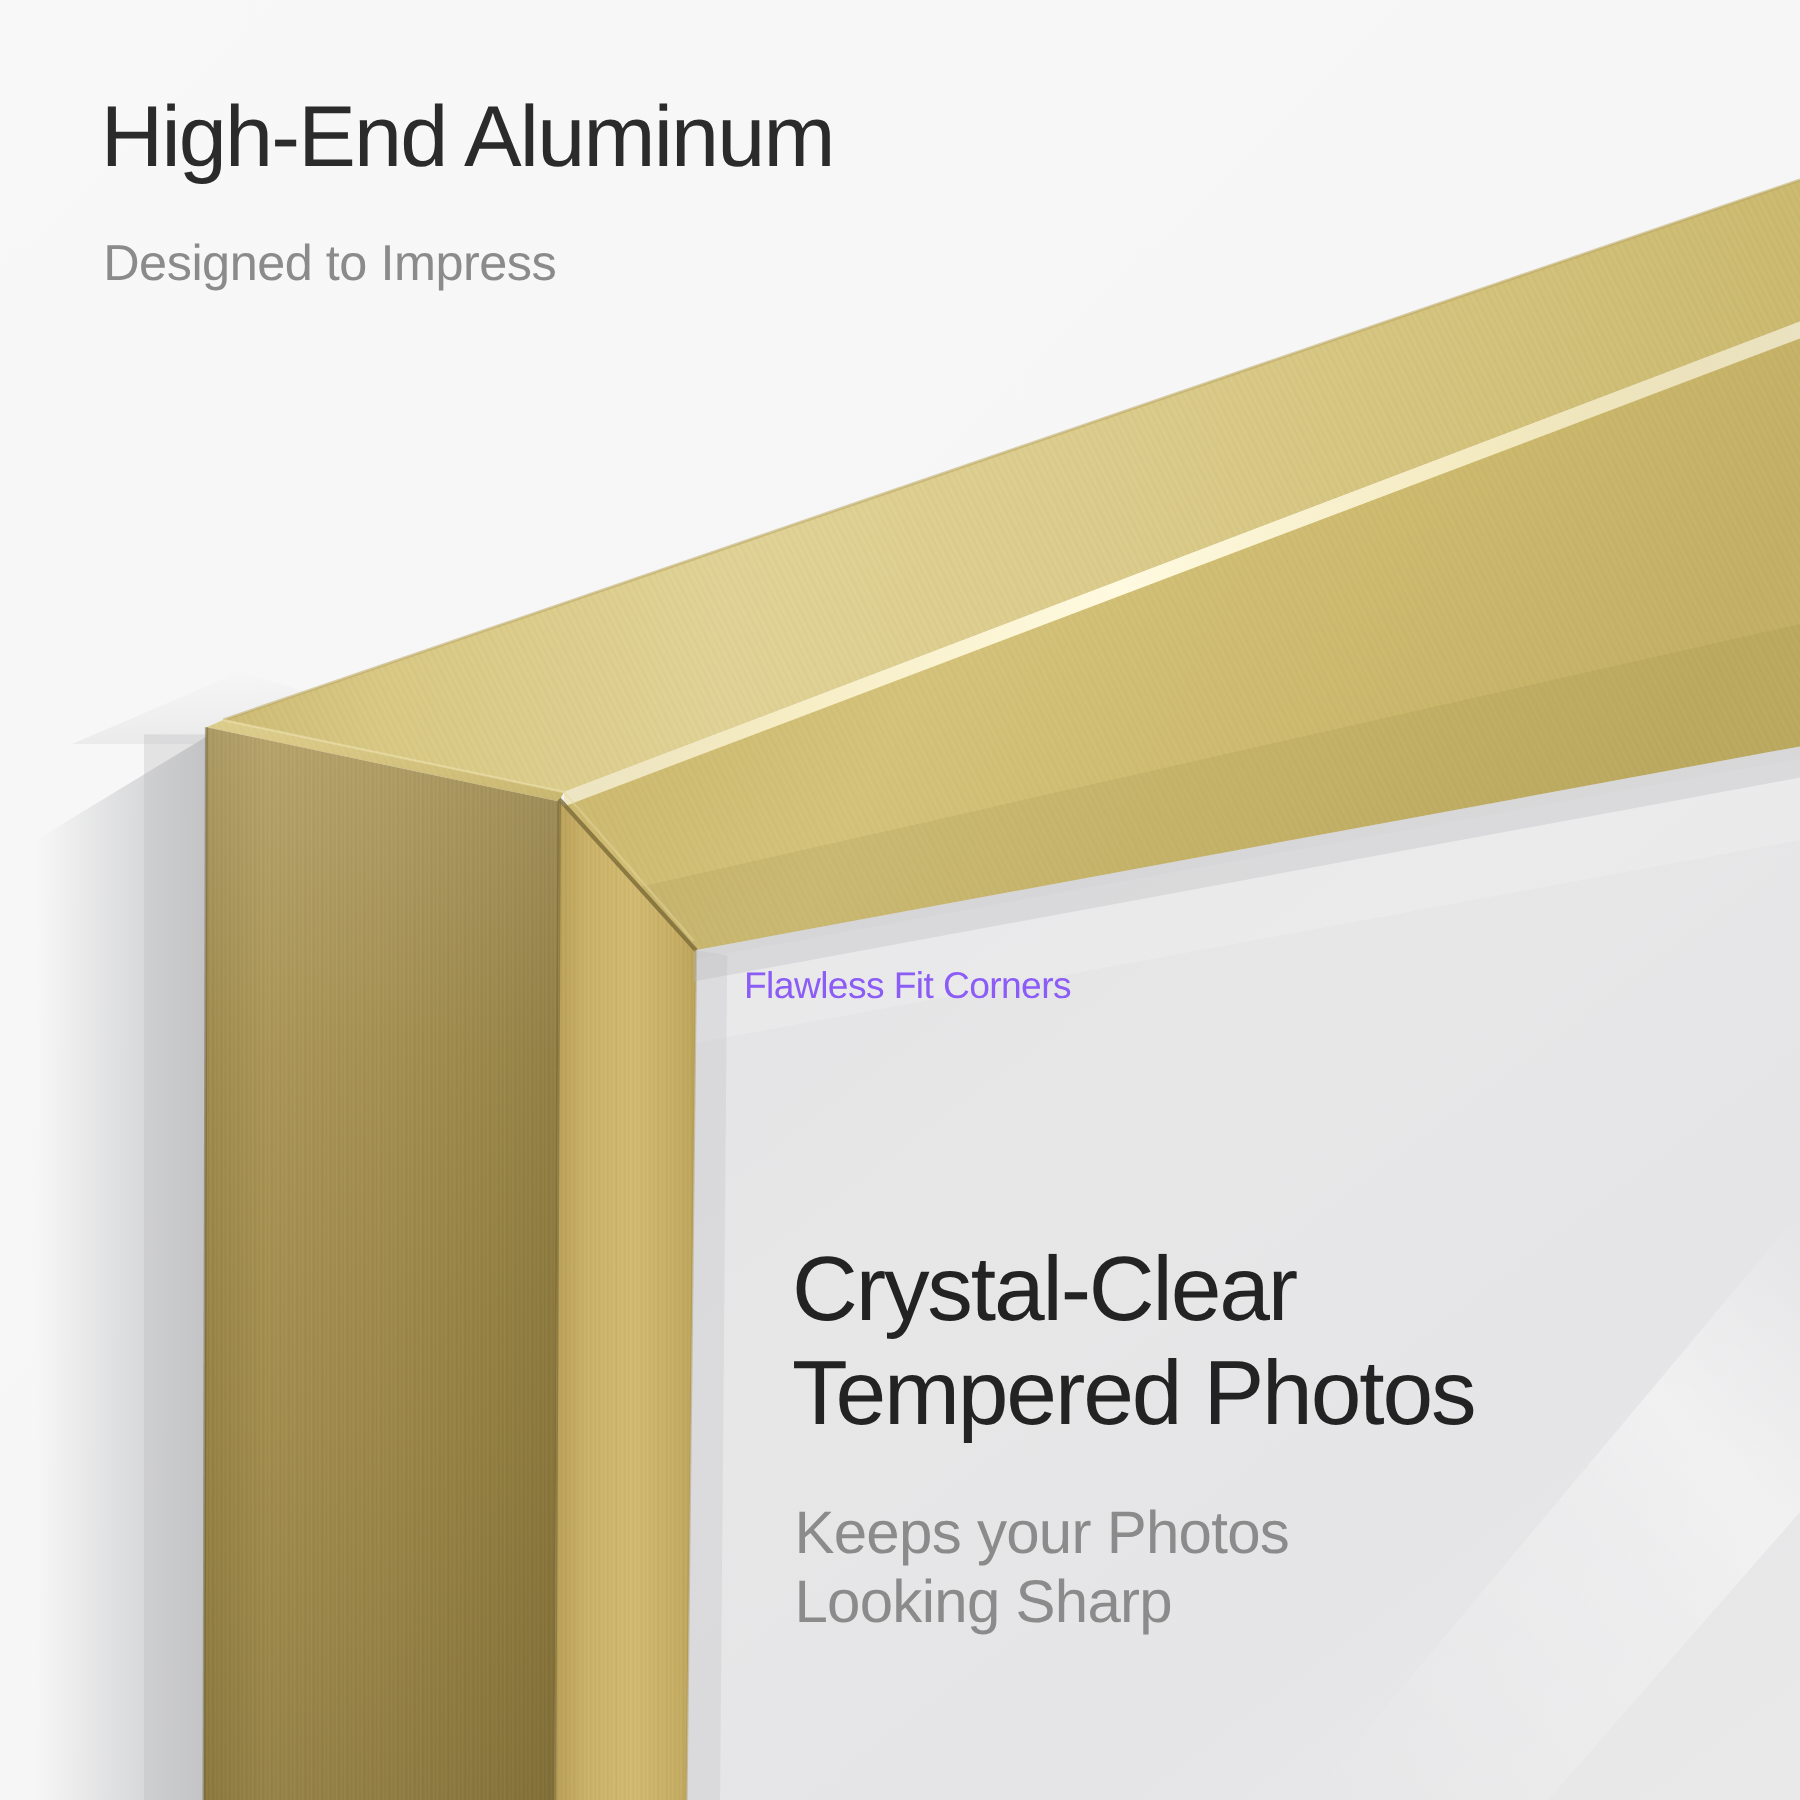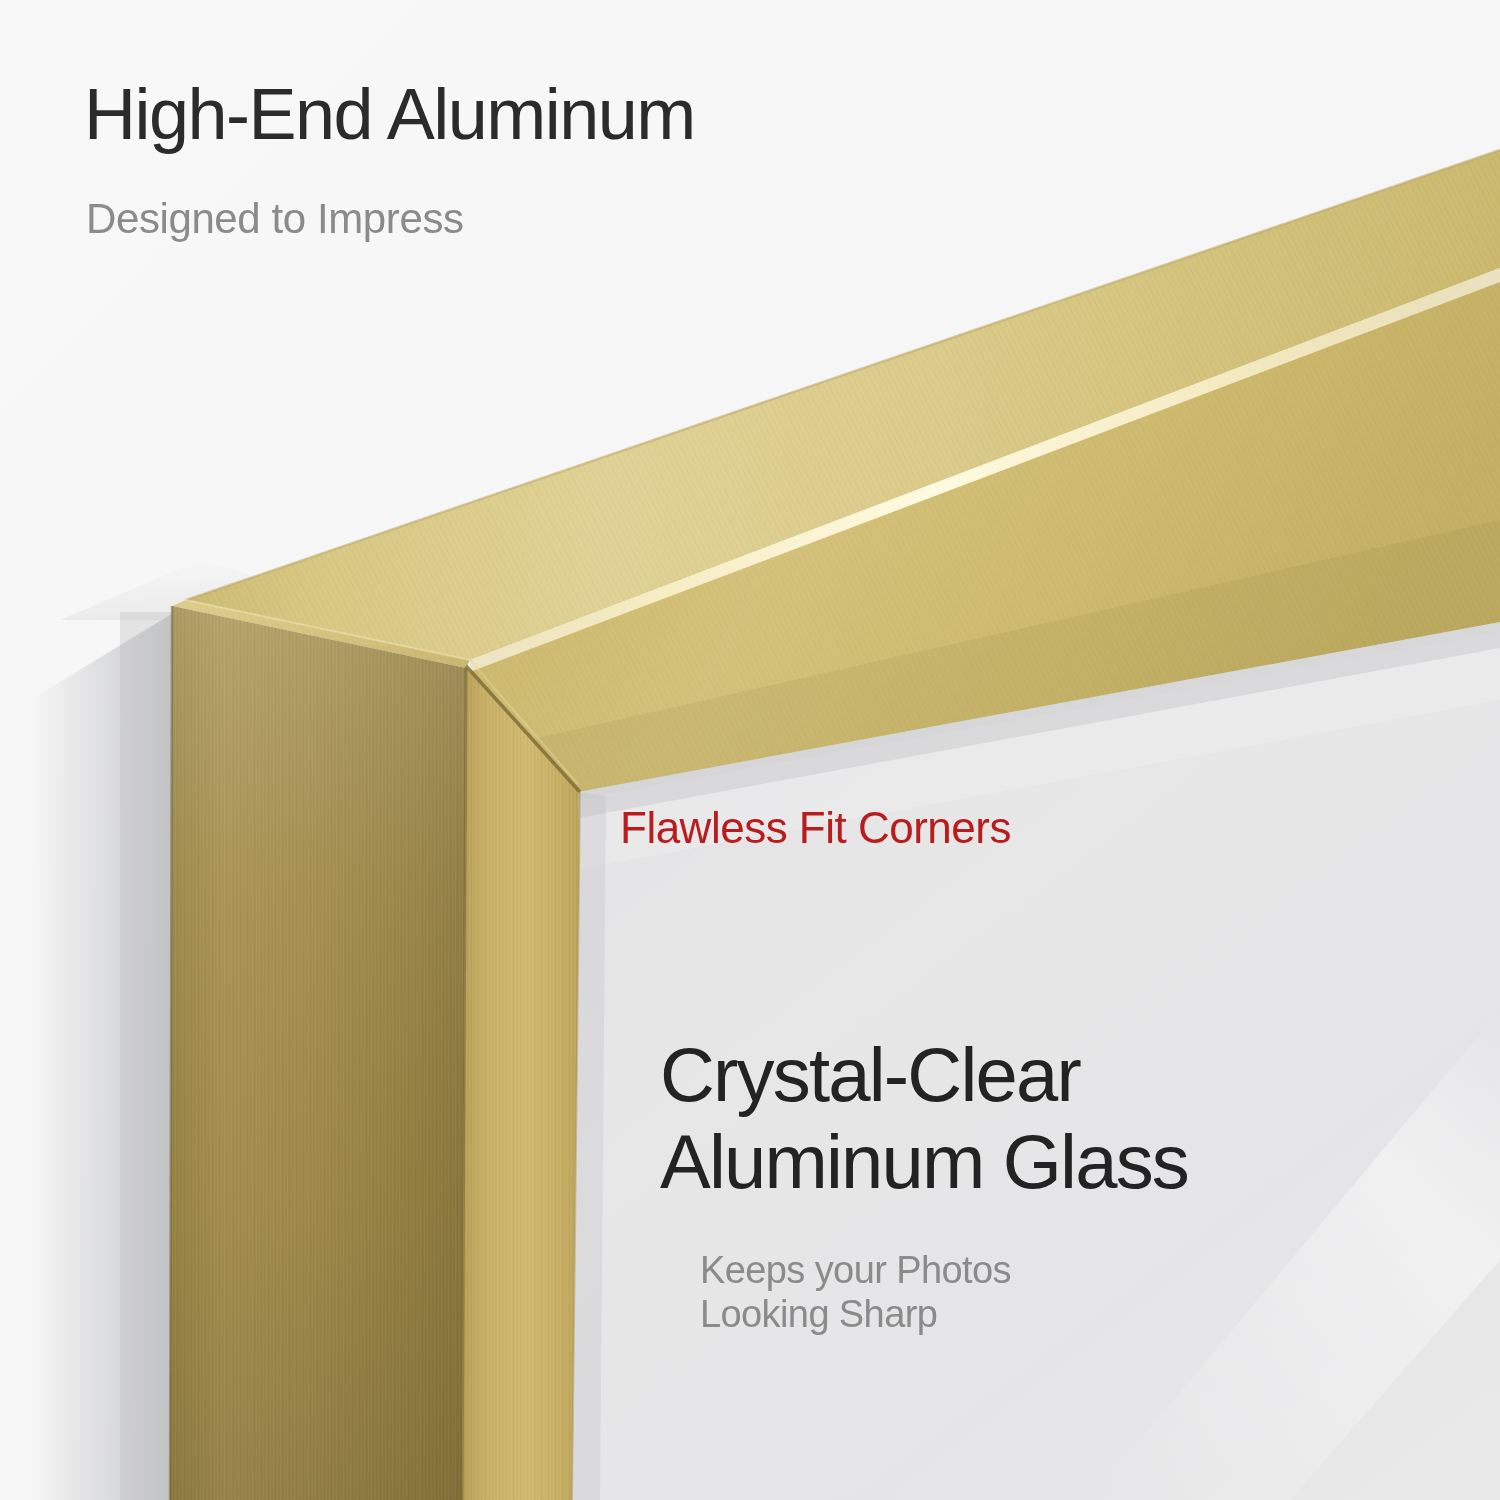--- a/index.html
+++ b/index.html
@@ -33,43 +33,42 @@
   .subhead {
     left:86px; top:198px;
     font-size:42px;
     font-weight:400;
     letter-spacing:-0.4px;
     color:#8b8b8b;
     line-height:1.0;
   }
   .corner-label {
     left:620px; top:806px;
-    font-size:44px;
+    font-size:31px;
     font-weight:400;
     letter-spacing:-0.5px;
-    color:#b91c1c;
+    color:#8b5cf6;
     line-height:1.0;
   }
   .glass-title {
     left:660px; top:1012px;
     font-size:76px;
     font-weight:400;
     letter-spacing:-1.8px;
     color:#232323;
     line-height:1.14;
     margin-top:20px;
   }
   .glass-sub {
     left:662px; top:1248px;
-    font-size:38px;
+    font-size:50px;
     font-weight:400;
     letter-spacing:-0.6px;
     color:#8b8b8b;
     line-height:1.16;
-    margin-left:38px;
   }
 </style>
 </head>
 <body>
 
 <div id="stage">
 
   <svg id="art" viewBox="0 0 1500 1500" preserveAspectRatio="none">
     <defs>
 
@@ -233,17 +232,17 @@
       <polygon points="572,1500 580,792 606,796 600,1500" fill="#b9b9bb" opacity="0.25"></polygon>
     </g>
   </svg>
 
   <div class="txt headline">High-End Aluminum</div>
 
   <div class="txt subhead">Designed to Impress</div>
 
   <div class="txt corner-label">Flawless Fit Corners</div>
 
-  <div class="txt glass-title"><span>Crystal-Clear</span><br><span>Aluminum Glass</span></div>
+  <div class="txt glass-title"><span>Crystal-Clear</span><br><span>Tempered Photos</span></div>
 
   <div class="txt glass-sub"><span>Keeps your Photos</span><br><span>Looking Sharp</span></div>
 
 </div>
 
 </body></html>

